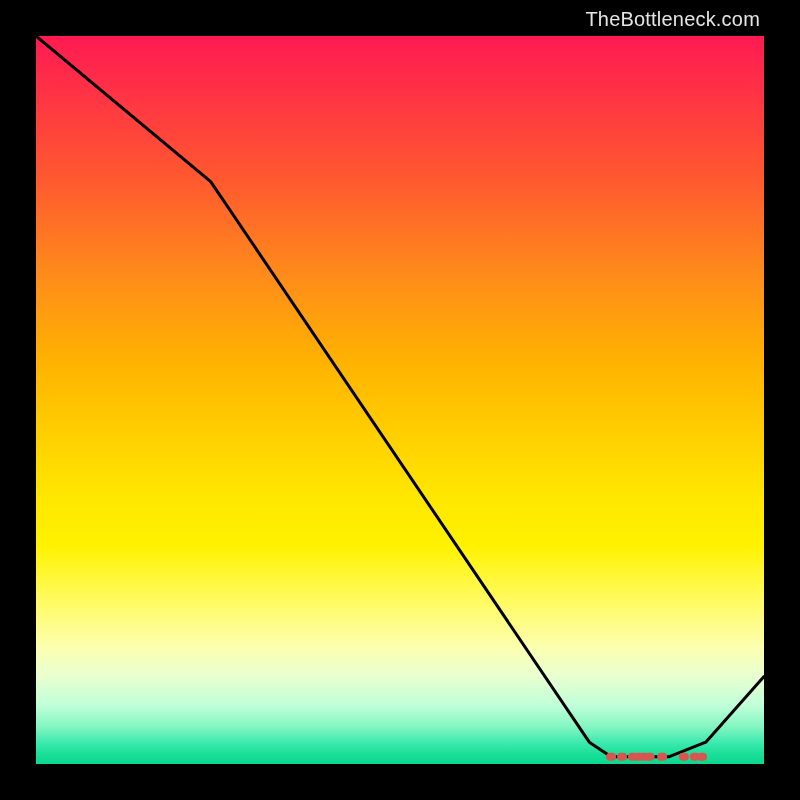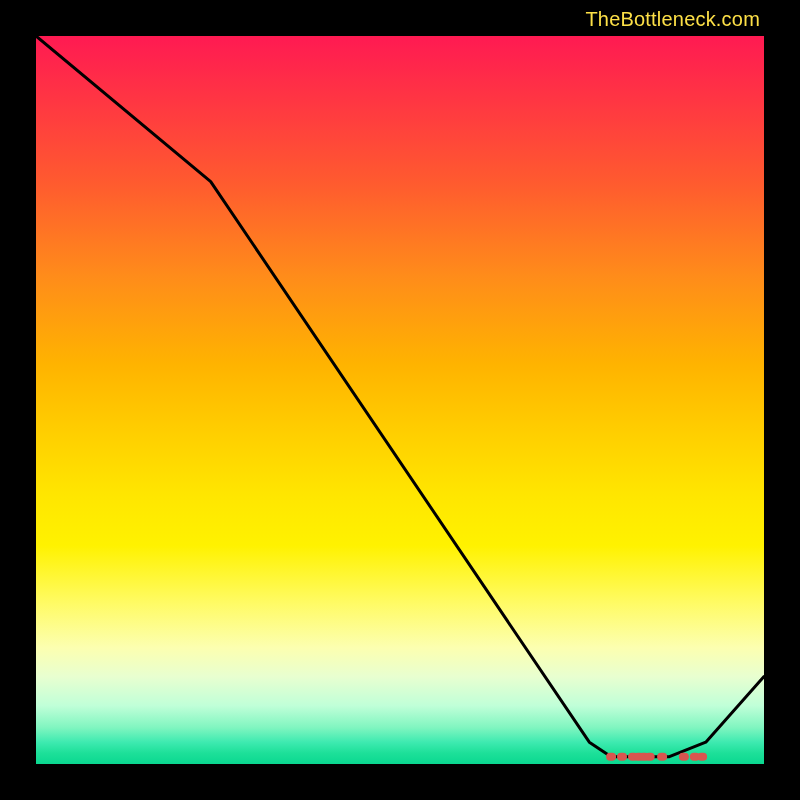--- a/index.html
+++ b/index.html
@@ -32,21 +32,21 @@
       #80f5c0 95%,
       #3eeab0 97%,
       #1de099 98.5%,
       #0ad890 100%
     );
   }
   .attrib {
     position: absolute;
     top: 8px;
     right: 40px;
-    color: #fde047;
+    color: #e5e5e5;
     font-family: Arial, Helvetica, sans-serif;
     font-size: 20px;
     letter-spacing: 0.2px;
   }
   .line-layer {
     position: absolute;
     left: 0; top: 0;
     width: 728px; height: 728px;
     pointer-events: none;
   }

